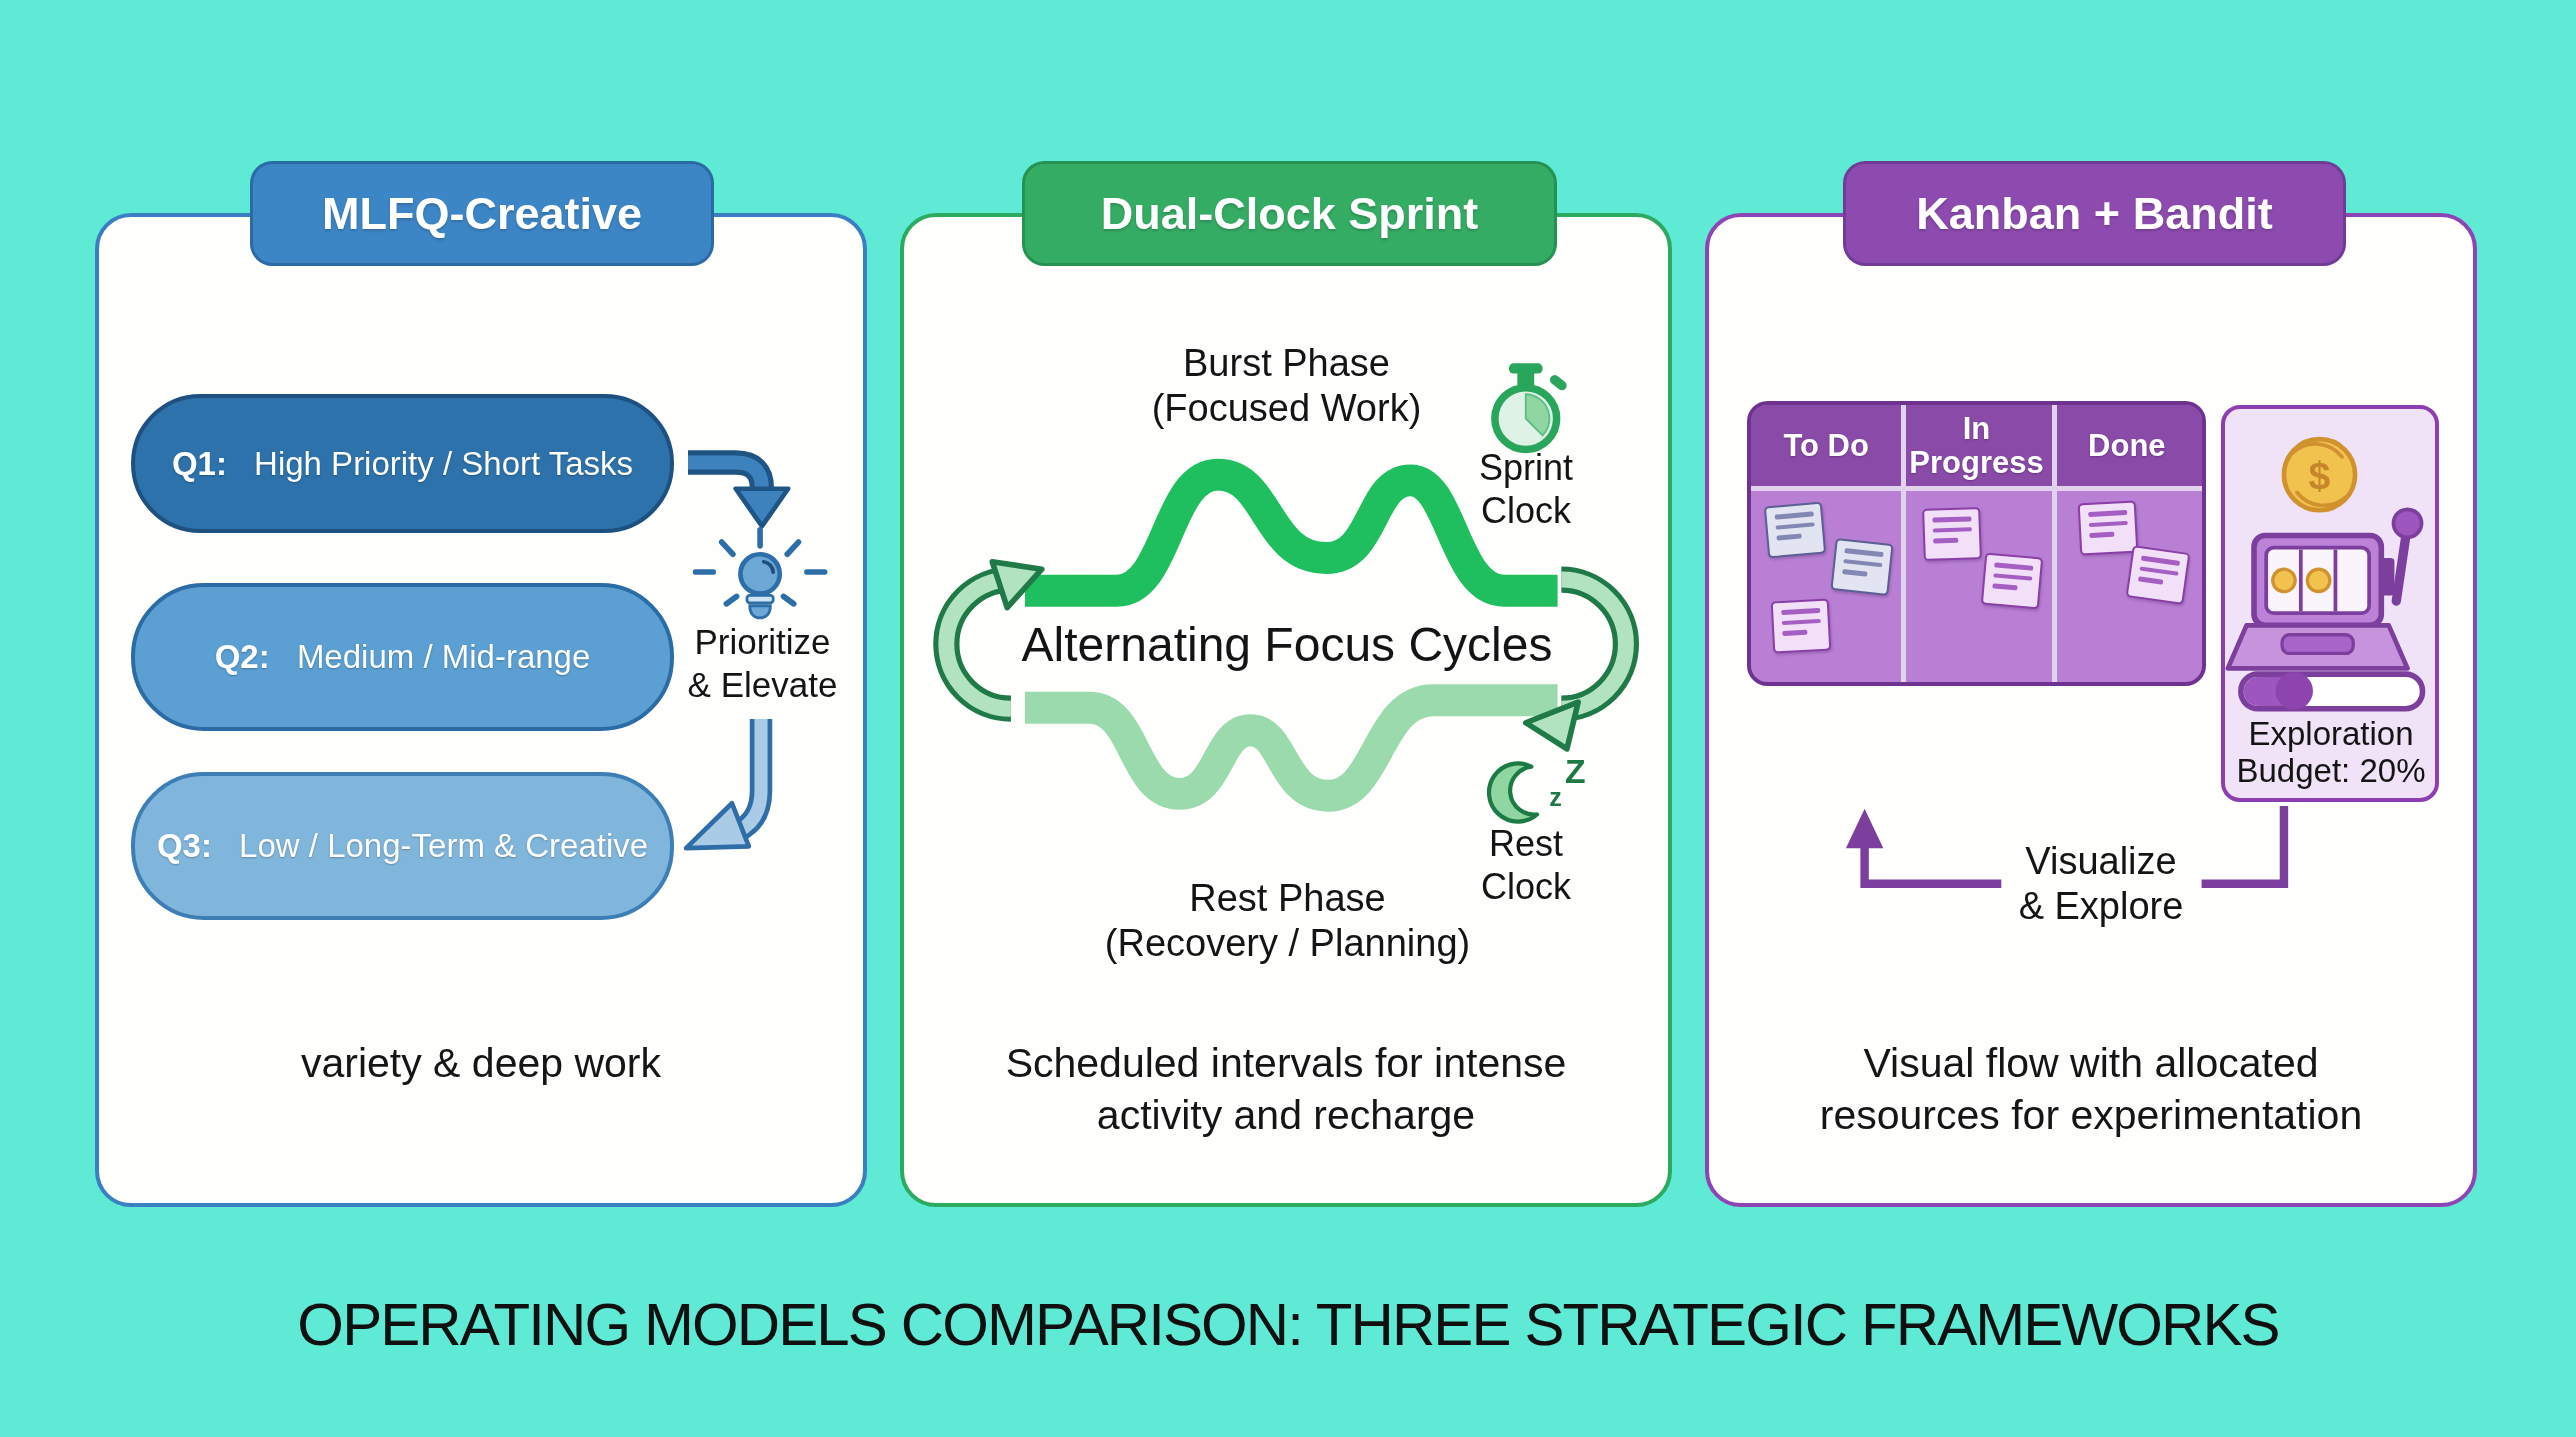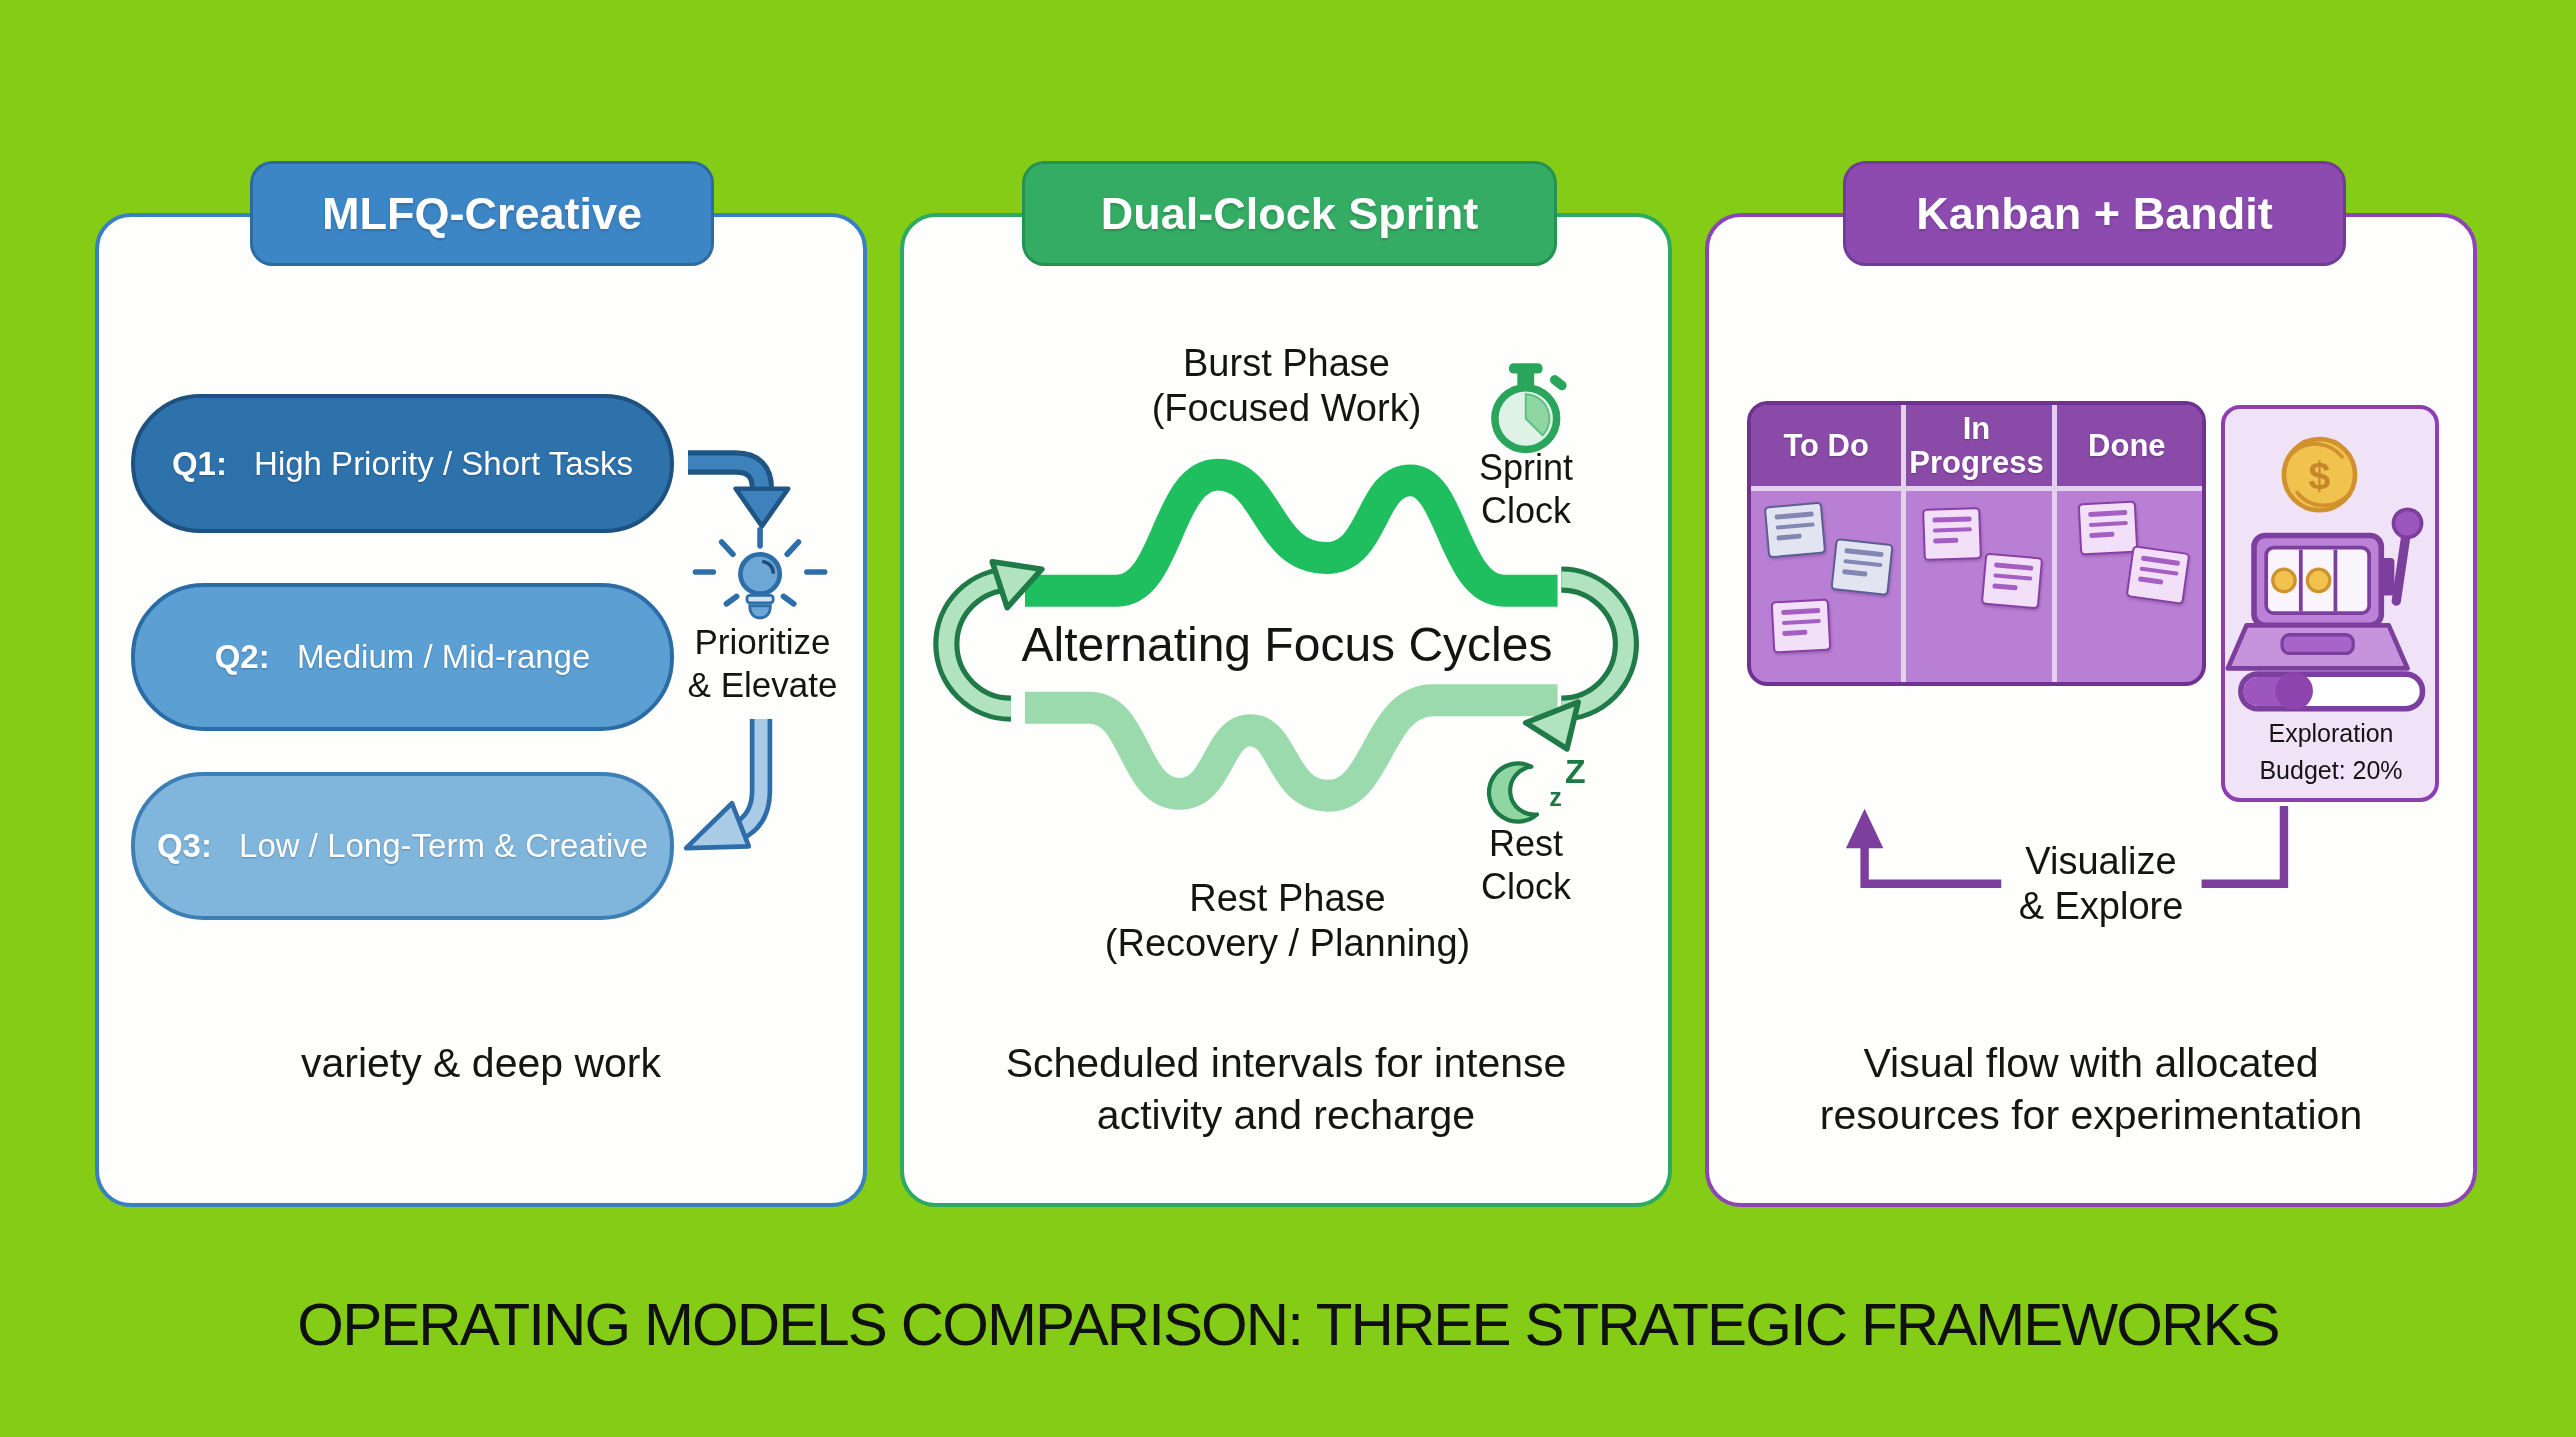--- a/index.html
+++ b/index.html
@@ -1,16 +1,16 @@
 <!DOCTYPE html>
 <html style="font-size:15px"><head>
 <meta charset="utf-8">
 <style>
   html,body{margin:0;padding:0;background:#fbfaf7;}
-  .canvas{position:relative;width:2576px;height:1438px;overflow:hidden;background:#84cc16;
+  .canvas{position:relative;width:2576px;height:1438px;overflow:hidden;background:#5eead4;
           font-family:"Liberation Sans","DejaVu Sans",sans-serif;color:#141414;}
   *{box-sizing:border-box;}
 
   
   .panel{position:absolute;top:213px;height:994px;width:772px;border-radius:36px;background:#fefefd;border:4.7px solid;}
   .panel.blue{left:95px;border-color:#3a7fc1;}
   .panel.green{left:900px;border-color:#2baa60;}
   .panel.purple{left:1705px;border-color:#8d44b5;}
 
   
@@ -30,21 +30,21 @@
 
   
   .lbl{position:absolute;z-index:6;text-align:center;color:#141414;}
   .lbl-annot{left:655px;top:620px;width:215px;font-size:35px;line-height:43px;font-weight:500;}
   .lbl-burst{left:1076px;top:341px;width:421px;font-size:38px;line-height:45px;}
   .lbl-sprintclock{left:1437px;top:446px;width:178px;font-size:36px;line-height:43px;}
   .lbl-cycle{left:983px;top:622px;width:608px;font-size:48px;line-height:45px;}
   .lbl-rest{left:1030px;top:876px;width:515px;font-size:38px;line-height:45px;}
   .lbl-restclock{left:1437px;top:822px;width:178px;font-size:36px;line-height:43px;}
   .lbl-visualize{left:1928px;top:839px;width:346px;font-size:38px;line-height:45px;}
-  .bandit-text{position:absolute;left:2203px;top:715px;width:256px;text-align:center;font-size:25px;line-height:37px;z-index:6;}
+  .bandit-text{position:absolute;left:2203px;top:715px;width:256px;text-align:center;font-size:33px;line-height:37px;z-index:6;}
   .caption{position:absolute;top:1037px;width:772px;font-size:41px;line-height:52px;text-align:center;z-index:6;color:#151515;}
   .cap1{left:95px;} .cap2{left:900px;} .cap3{left:1705px;}
   .title{position:absolute;left:0;top:1290px;width:2576px;text-align:center;font-size:60px;font-weight:500;
          letter-spacing:-1.9px;color:#101010;z-index:6;}
 
   
   .board{position:absolute;left:1747px;top:401px;width:459px;height:285px;background:#b97fd4;
          border:4.7px solid #6e3390;border-radius:20.6px;overflow:hidden;z-index:3;}
   .board-hdr{display:flex;height:82px;background:#8a4aa8;}
   .board-col{flex:1;display:flex;align-items:center;justify-content:center;color:#fff;font-weight:bold;

